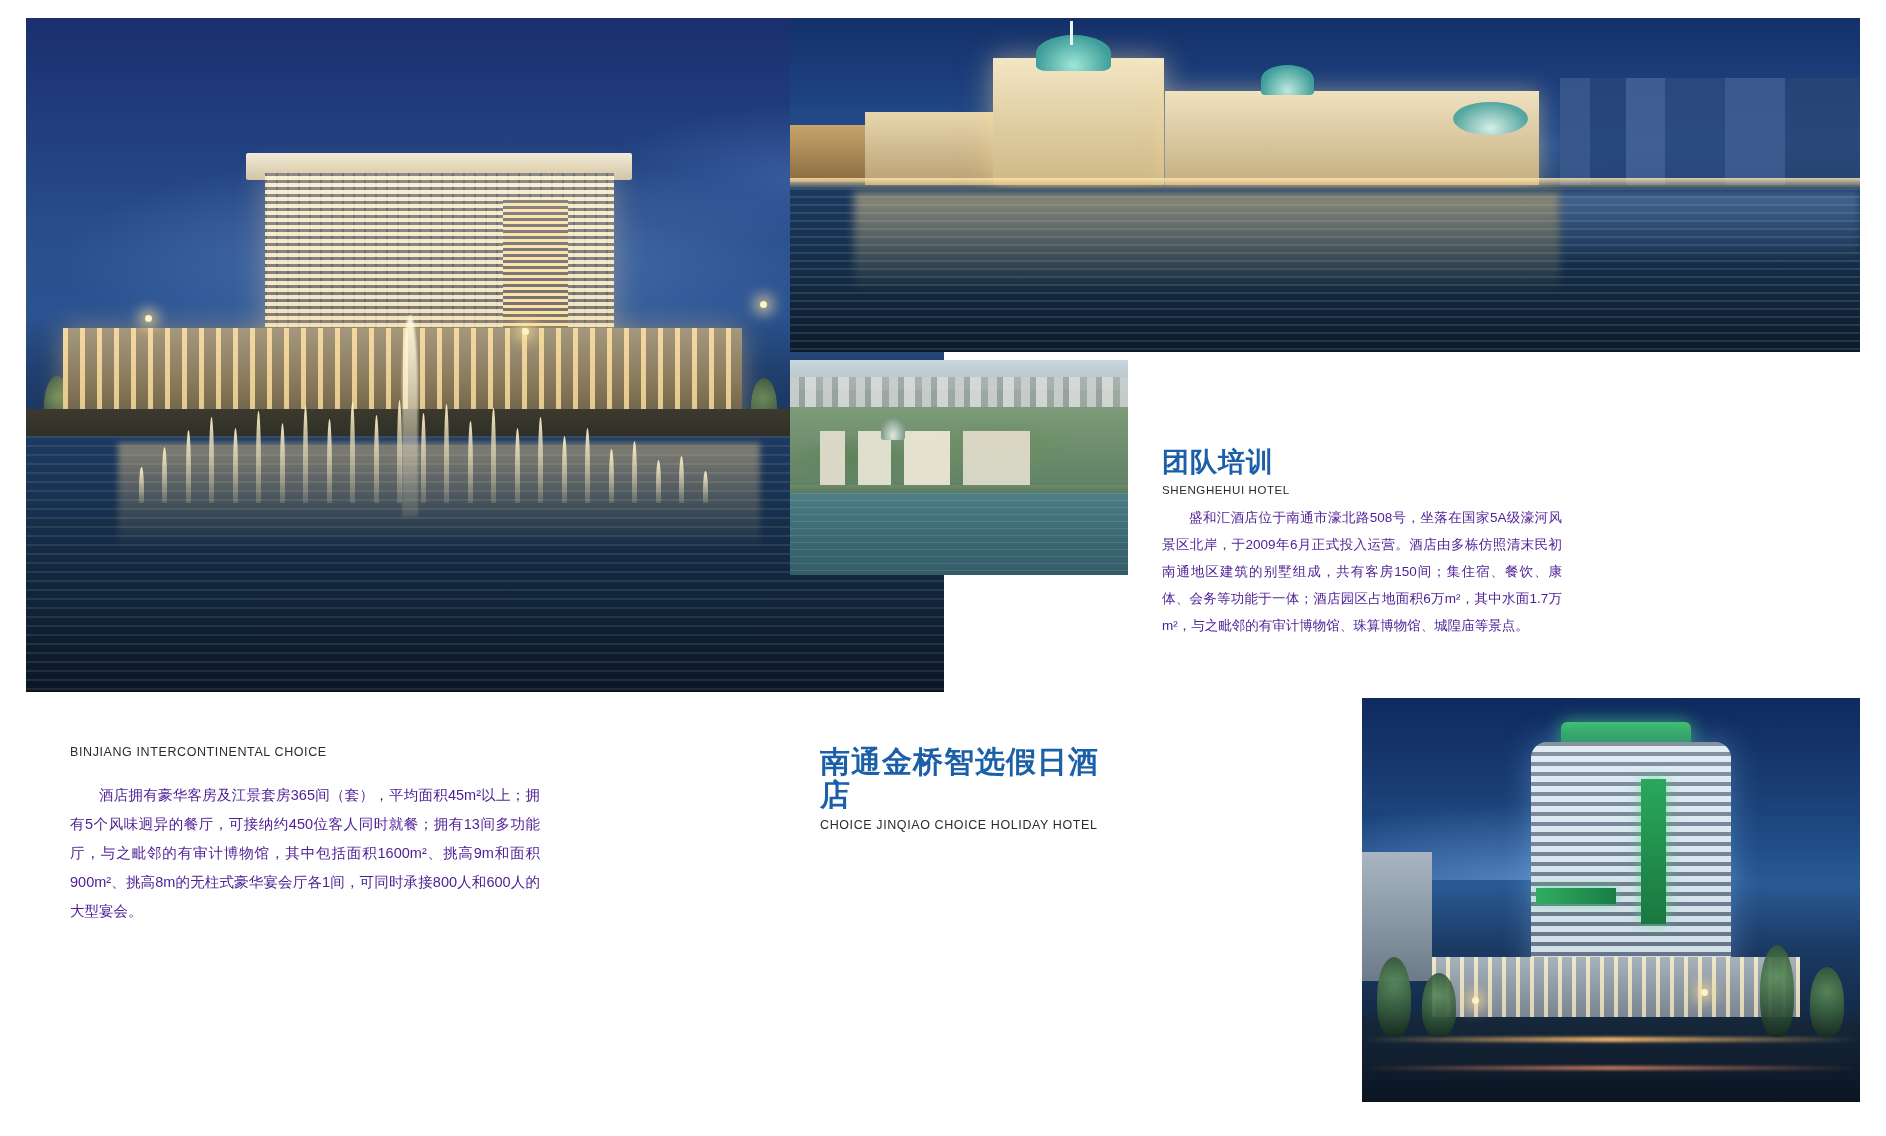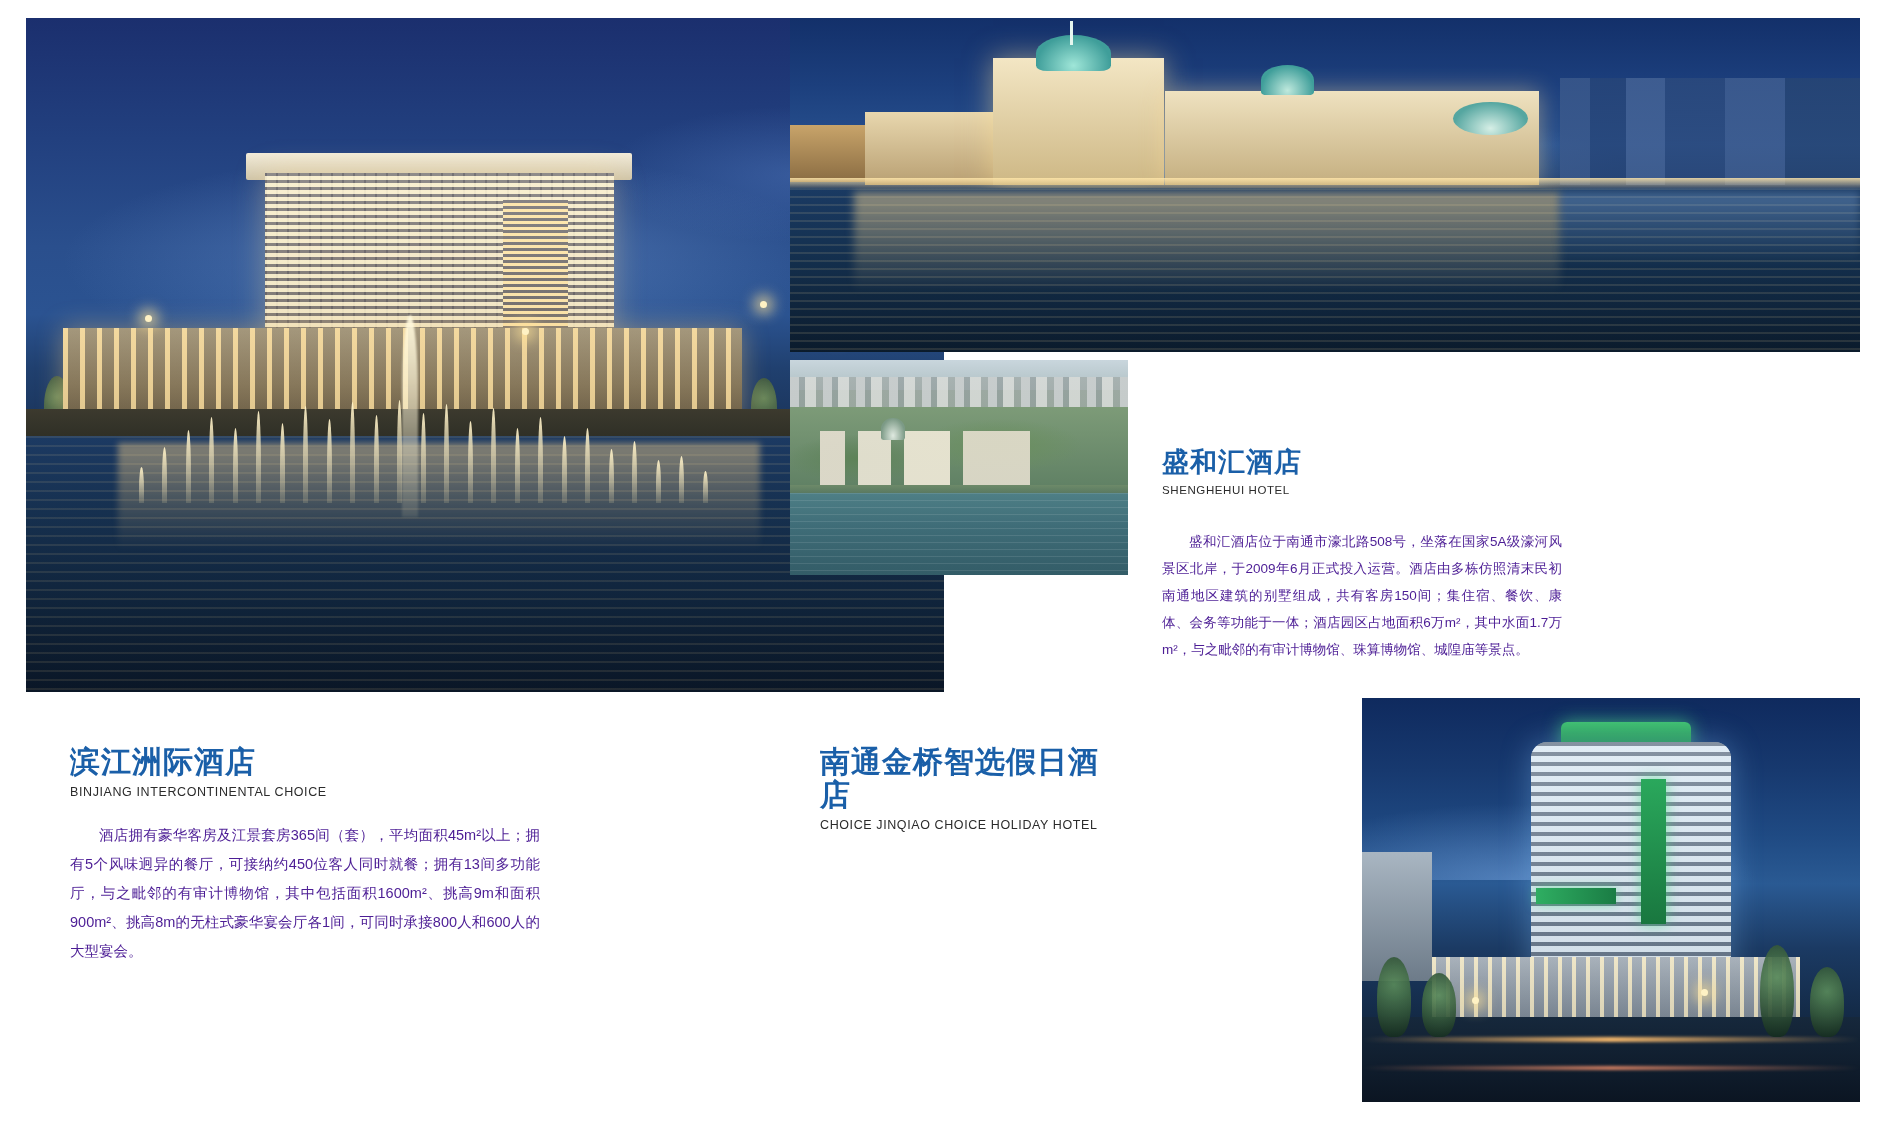--- a/index.html
+++ b/index.html
@@ -324,21 +324,21 @@
     text-indent: 2em;
     text-align: justify;
   }
   .para:last-child { margin-bottom: 0; }
 
   .block-binjiang { left: 70px; top: 745px; width: 470px; }
   .block-jinqiao  { left: 820px; top: 745px; width: 290px; }
 
   .block-shenghehui { left: 1162px; top: 448px; width: 400px; }
   .block-shenghehui .title-cn { font-size: 27px; margin-bottom: 6px; }
-  .block-shenghehui .title-en { margin-bottom: 32px; font-size: 11.5px; }
+  .block-shenghehui .title-en { margin-bottom: 8px; font-size: 11.5px; }
   .block-shenghehui .para { font-size: 13.5px; line-height: 2.0; }
 </style>
 </head>
 <body>
 
 <div class="page">
 
   <div class="photo photo-intercontinental">
     <div class="sky-glow"></div>
     <div class="ic-trees">
@@ -433,27 +433,26 @@
     <div class="hi-trail2"></div>
     <div class="hi-tree" style="left:3%;"></div>
     <div class="hi-tree" style="left:12%;height:64px;"></div>
     <div class="hi-tree" style="left:80%;height:92px;"></div>
     <div class="hi-tree" style="left:90%;height:70px;"></div>
     <div class="lamp" style="left:22%;top:74%;"></div>
     <div class="lamp" style="left:68%;top:72%;"></div>
   </div>
 
   <div class="text-block block-shenghehui">
-    <h2 class="title-cn">盛和汇酒店</h2>
+    <h2 class="title-cn">团队培训</h2>
     <div class="title-en">SHENGHEHUI HOTEL</div>
     <p class="para">盛和汇酒店位于南通市濠北路508号，坐落在国家5A级濠河风景区北岸，于2009年6月正式投入运营。酒店由多栋仿照清末民初南通地区建筑的别墅组成，共有客房150间；集住宿、餐饮、康体、会务等功能于一体；酒店园区占地面积6万m²，其中水面1.7万m²，与之毗邻的有审计博物馆、珠算博物馆、城隍庙等景点。</p>
   </div>
 
   <div class="text-block block-binjiang">
-    <h2 class="title-cn">滨江洲际酒店</h2>
     <div class="title-en">BINJIANG INTERCONTINENTAL CHOICE</div>
     <p class="para">酒店拥有豪华客房及江景套房365间（套），平均面积45m²以上；拥有5个风味迥异的餐厅，可接纳约450位客人同时就餐；拥有13间多功能厅，与之毗邻的有审计博物馆，其中包括面积1600m²、挑高9m和面积900m²、挑高8m的无柱式豪华宴会厅各1间，可同时承接800人和600人的大型宴会。</p>
   </div>
 
   <div class="text-block block-jinqiao">
     <h2 class="title-cn">南通金桥智选假日酒店</h2>
     <div class="title-en">CHOICE JINQIAO CHOICE HOLIDAY HOTEL</div>
   </div>
 
 </div>

